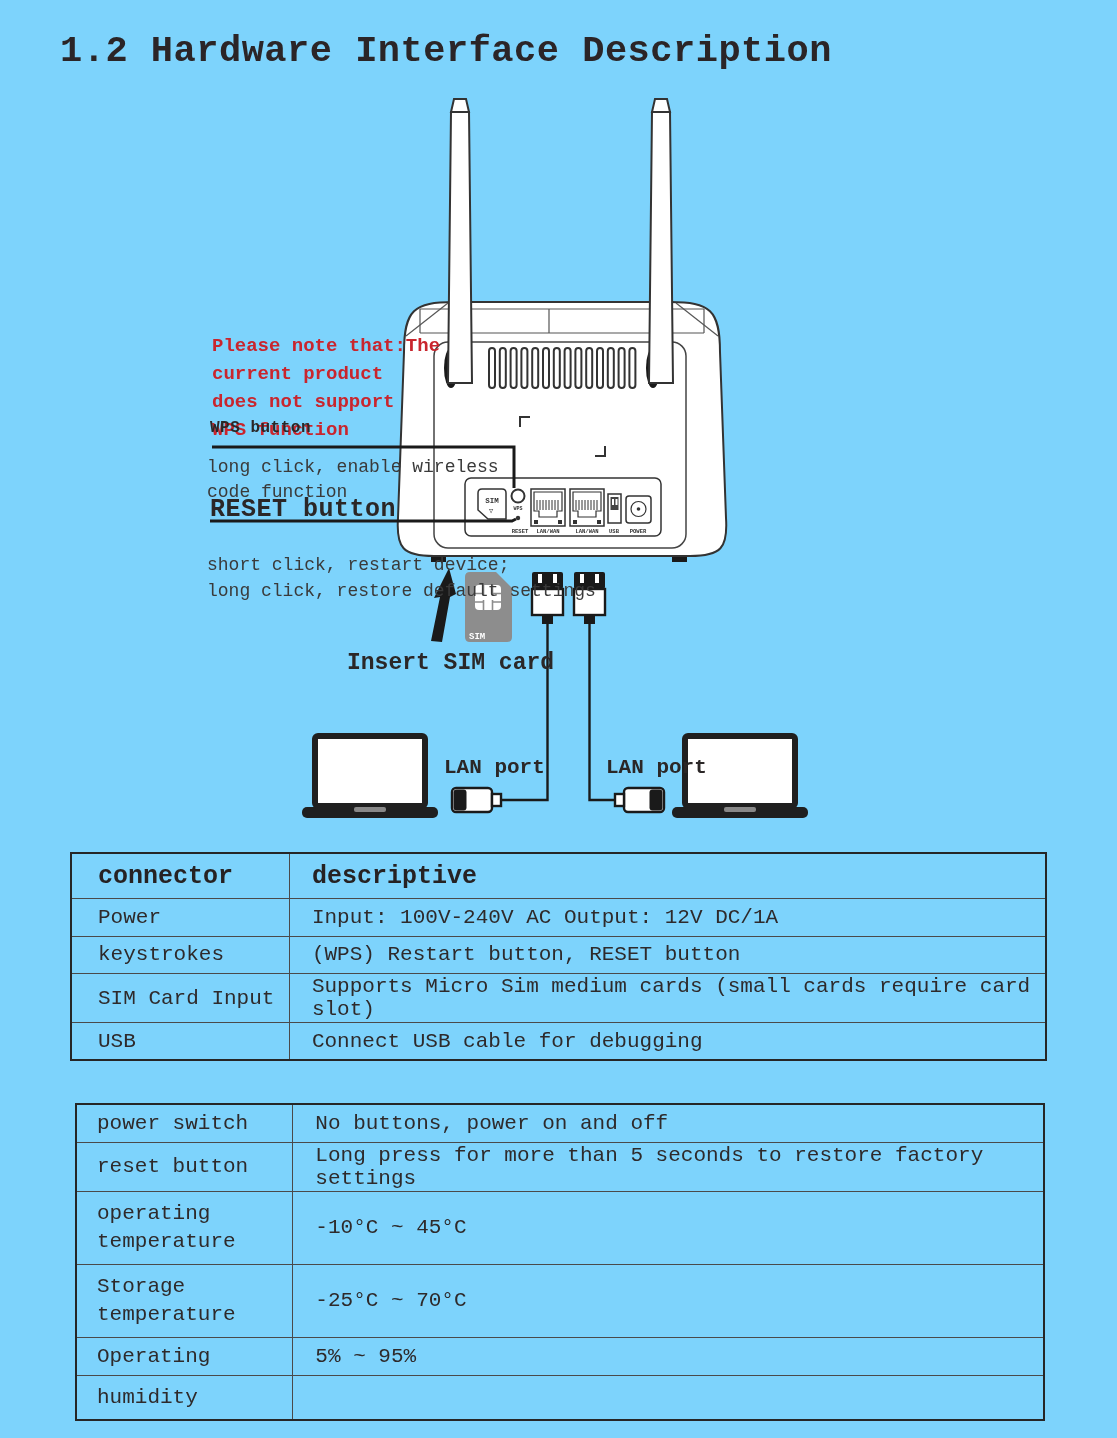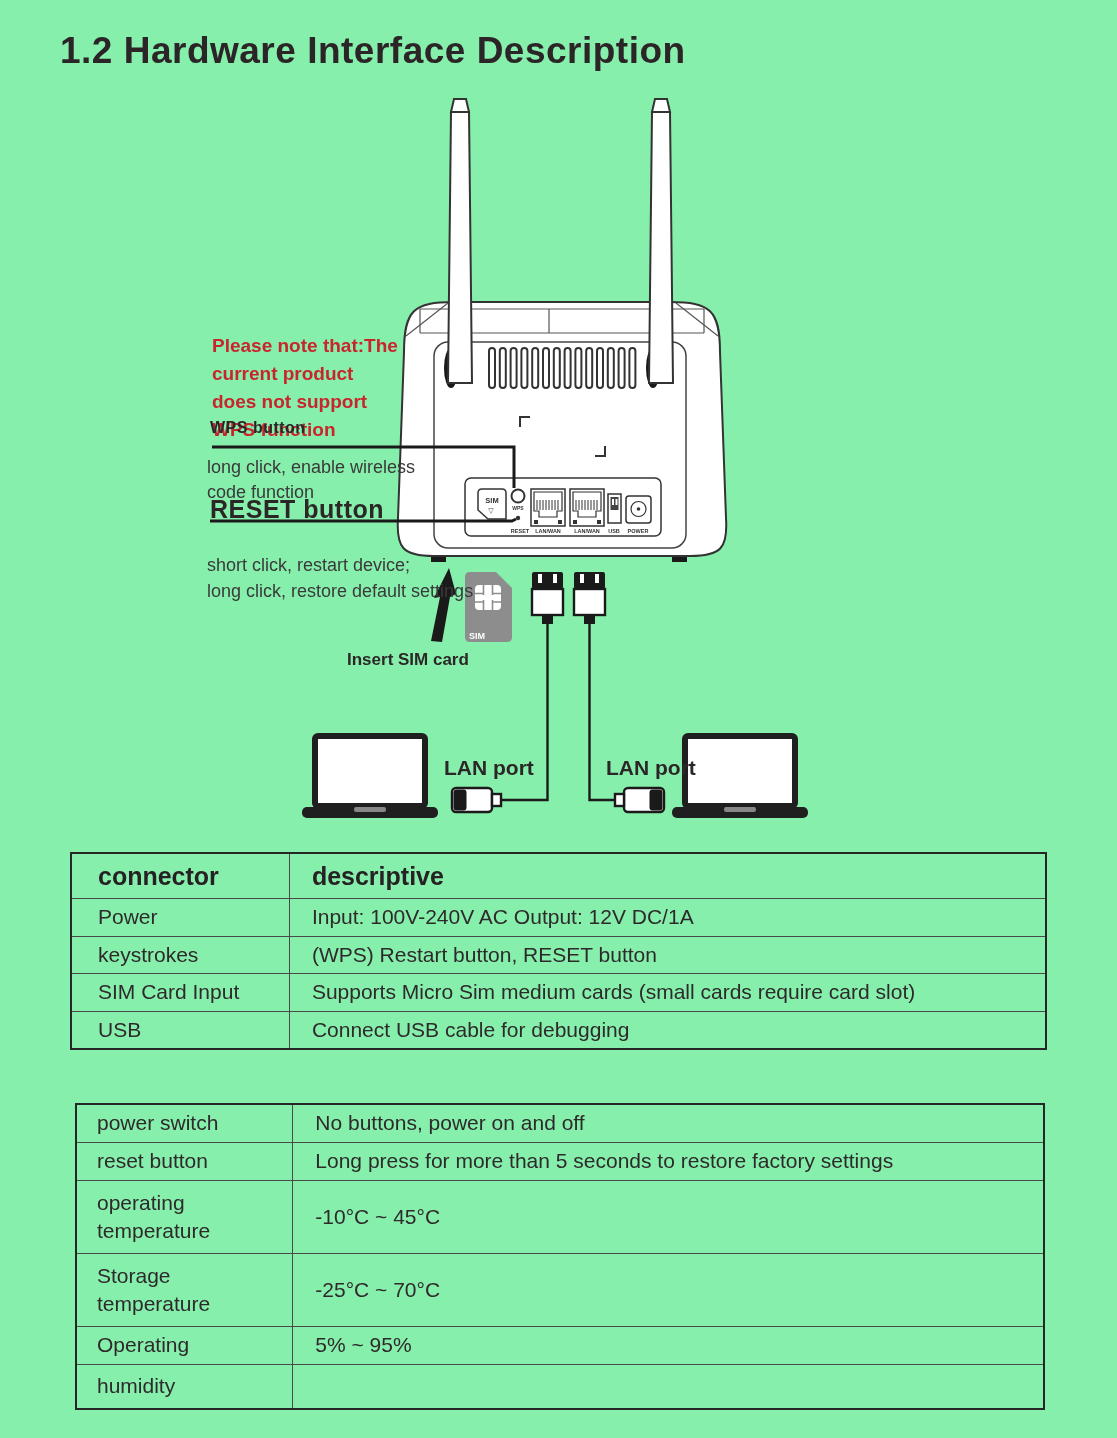--- a/index.html
+++ b/index.html
@@ -1,33 +1,33 @@
 <!DOCTYPE html>
 <html><head>
 <meta charset="utf-8">
 <style>
   html,body { margin:0; padding:0; background:#ffffff; }
   .page {
-    position:relative; width:1117px; height:1438px; background:#86efac;
-    font-family:Liberation Sans, sans-serif; color:#2b2727; overflow:hidden;
+    position:relative; width:1117px; height:1438px; background:#7dd3fc;
+    font-family:Liberation Mono, monospace; color:#2b2727; overflow:hidden;
   }
   .page-title {
     position:absolute; left:60px; top:30px; margin:0;
     font-size:37px; font-weight:bold; color:#2b2527; letter-spacing:0.5px;
   }
   .lbl { position:absolute; color:#2b2727; }
   .preline { white-space:pre-line; }
   .note-red {
     left:212px; top:308px; font-size:19px; font-weight:bold; line-height:28px; color:#c9252d;margin-top:24px;
   }
   .wps-label   { left:210px; top:419px; font-size:16px; font-weight:bold; letter-spacing:0.5px; }
   .wps-desc    { left:207px; top:455px; font-size:18px; line-height:25px; color:#3a3a3a; }
   .reset-label { left:210px; top:495px; font-size:25px; font-weight:bold; letter-spacing:0.5px; }
   .reset-desc  { left:207px; top:552px; font-size:18px; line-height:26px; color:#3a3a3a; }
-  .insert-sim  { left:347px; top:650px; font-size:17px; font-weight:bold; }
+  .insert-sim  { left:347px; top:650px; font-size:23px; font-weight:bold; }
   .lanport1    { left:444px; top:756px; font-size:21px; font-weight:bold; }
   .lanport2    { left:606px; top:756px; font-size:21px; font-weight:bold; }
 
   .diagram-svg { position:absolute; left:60px; top:90px; }
 
   table { border-collapse:collapse; table-layout:fixed; }
   .t1 { position:absolute; left:70px; top:852px; width:977px; border:2.5px solid #262626; }
   .t2 { position:absolute; left:75px; top:1103px; width:970px; border:2.5px solid #262626; }
   .t1 td, .t2 td {
     border:1.5px solid #4a4a4a; font-size:21px; color:#2e2a2b;

